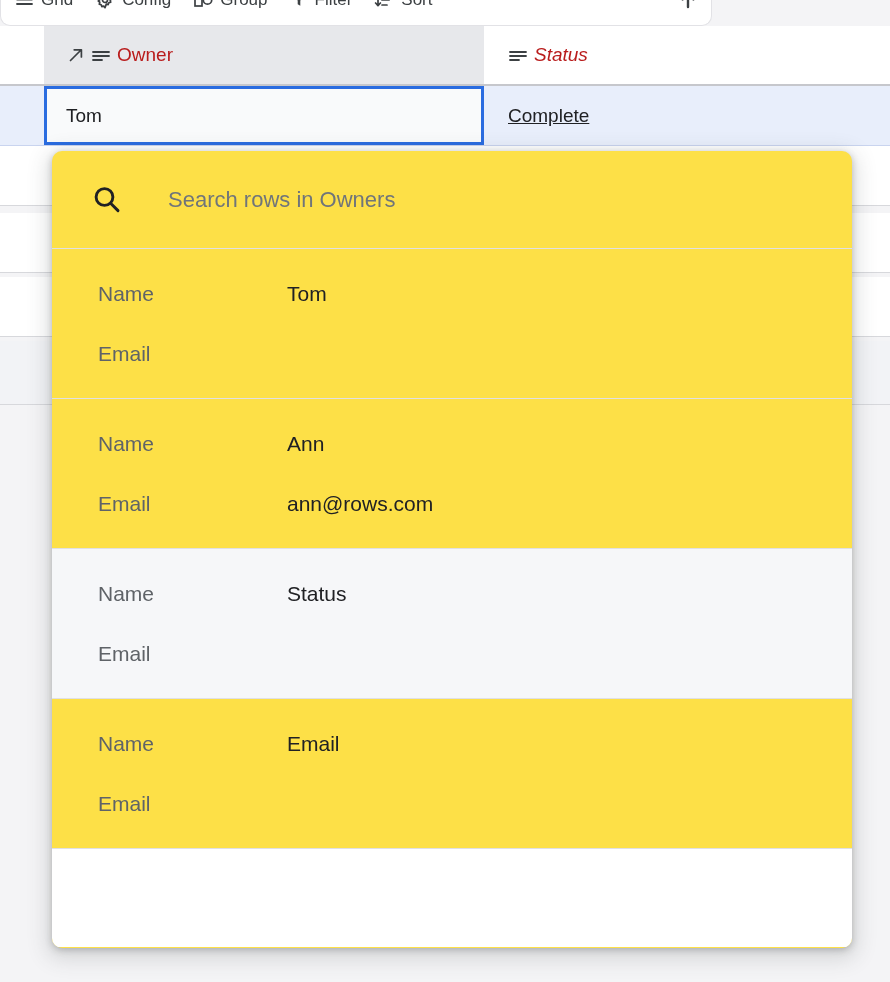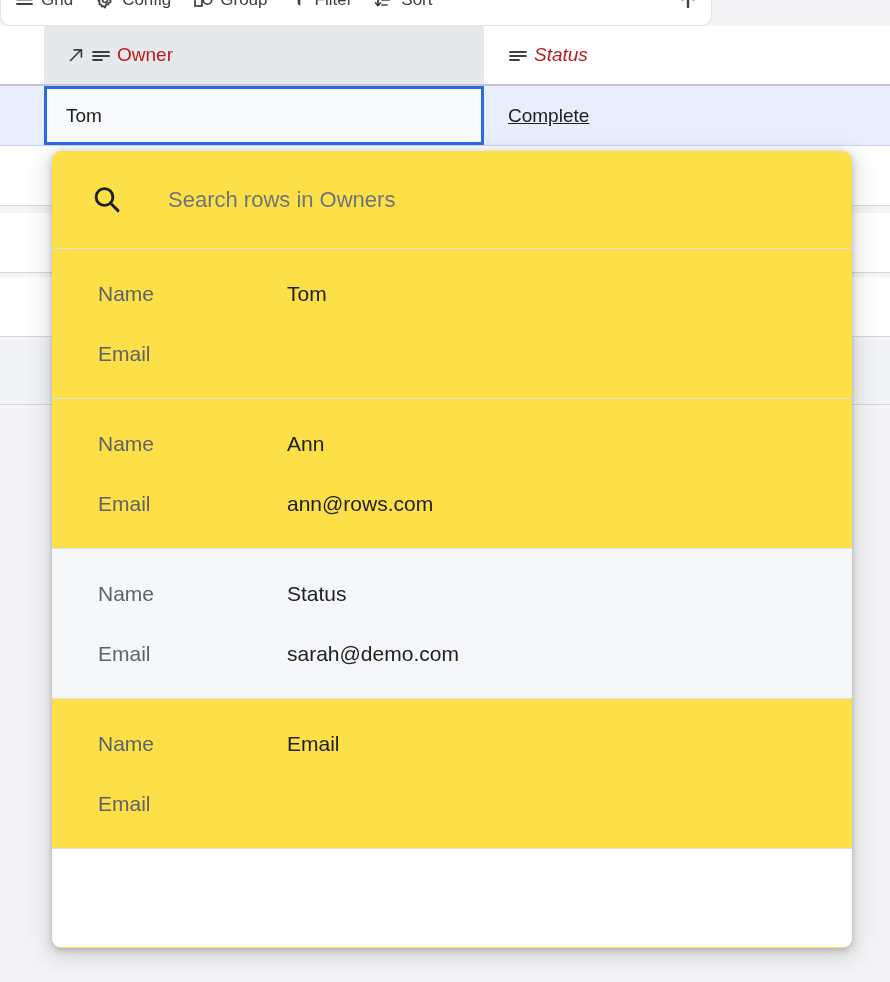--- a/index.html
+++ b/index.html
@@ -311,21 +311,20 @@
       </div>
     </div>
 
     <div class="rec hovered">
       <div class="rec-line">
         <span class="rec-label">Name</span>
         <span class="rec-value name">Status</span>
       </div>
       <div class="rec-line">
         <span class="rec-label">Email</span>
-        <span class="rec-value">sarah@demo.com</span>
       </div>
     </div>
 
     <div class="rec">
       <div class="rec-line">
         <span class="rec-label">Name</span>
         <span class="rec-value name">Email</span>
       </div>
       <div class="rec-line">
         <span class="rec-label">Email</span>

